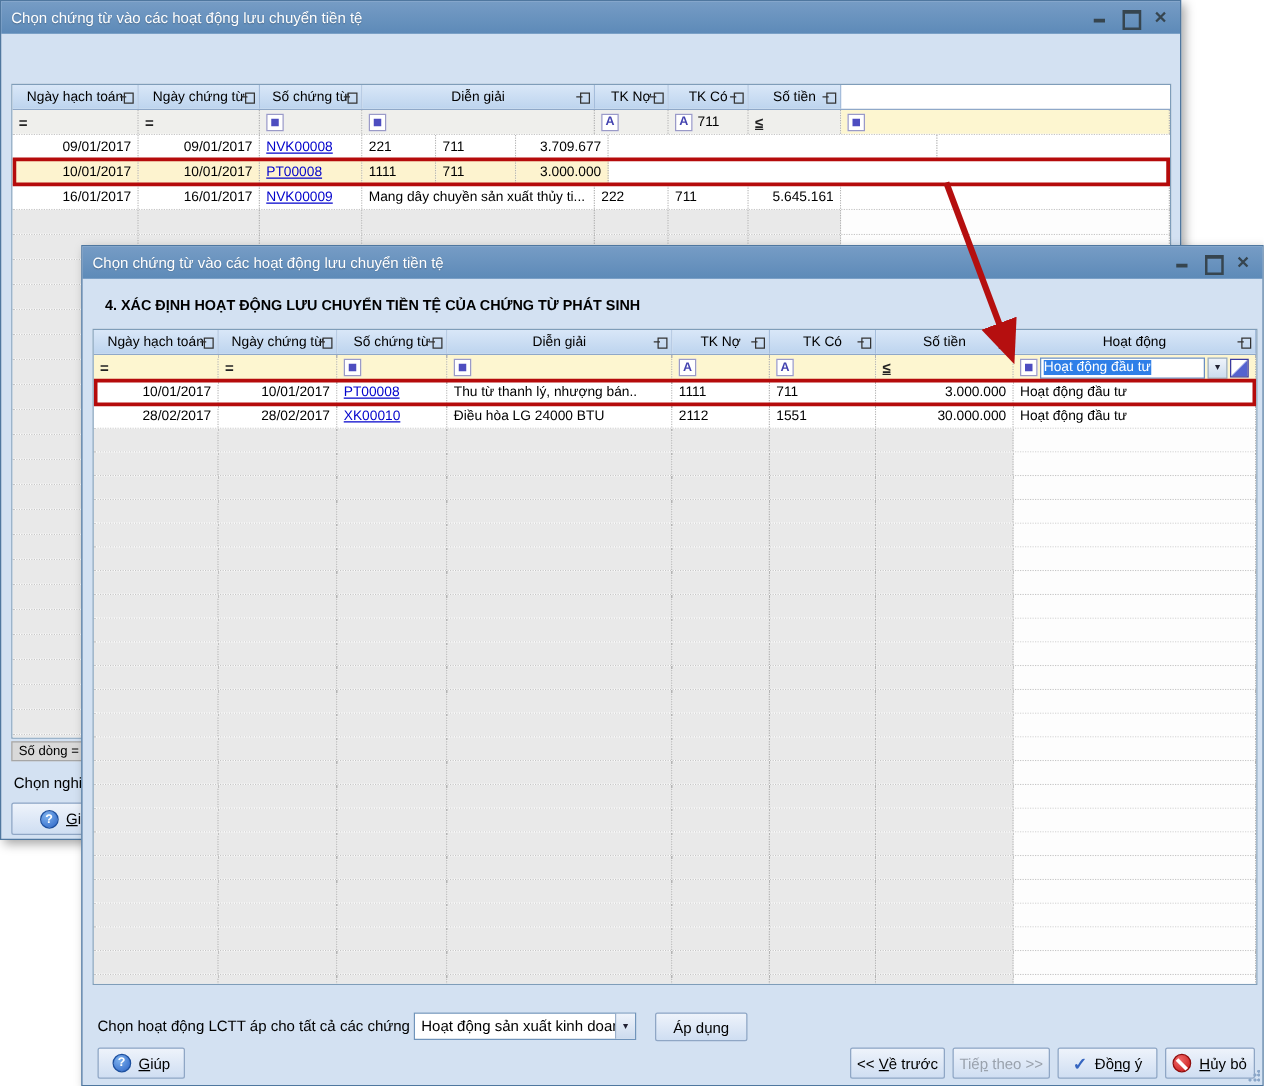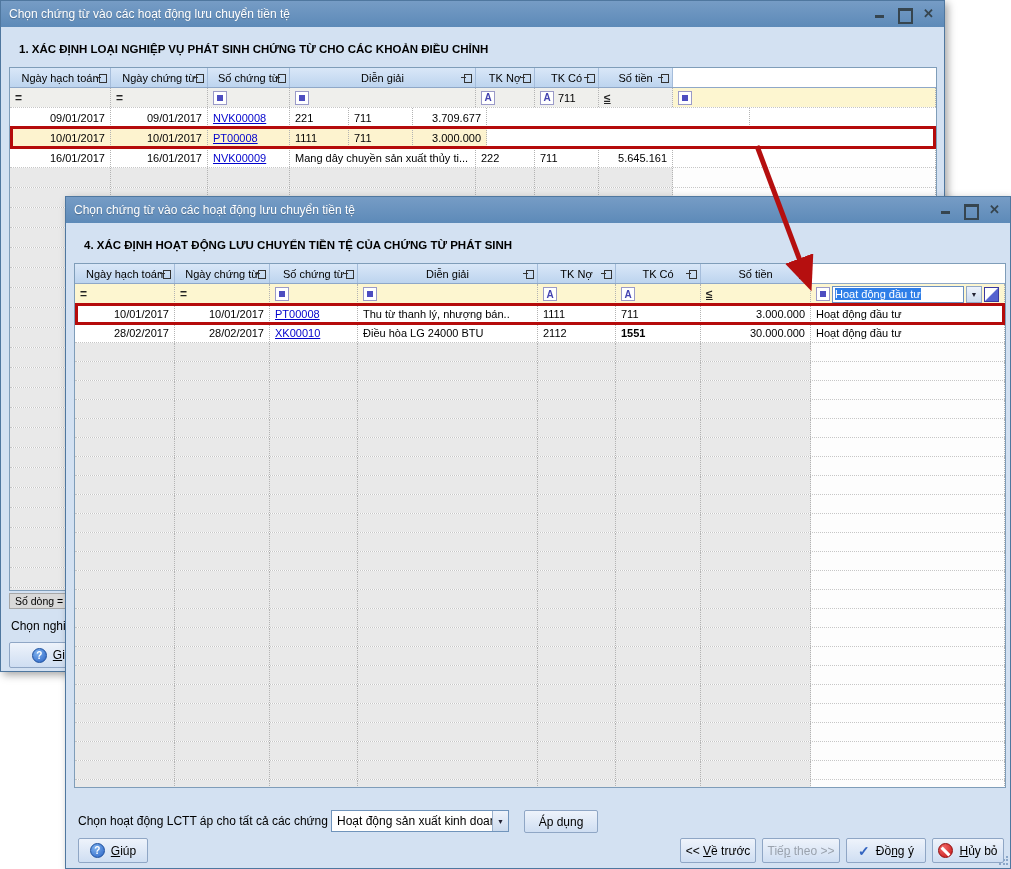--- a/index.html
+++ b/index.html
@@ -98,21 +98,20 @@
 
 <div class="stage">
 
   <div class="win" id="win1" style="left:0;top:0;width:945px;height:672px;">
     <div class="tb">
       <span class="t">Chọn chứng từ vào các hoạt động lưu chuyển tiền tệ</span>
       <span class="wb min"></span>
       <span class="wb max"></span>
       <span class="wb cls">✕</span>
     </div>
-    <div class="sect">1. XÁC ĐỊNH LOẠI NGHIỆP VỤ PHÁT SINH CHỨNG TỪ CHO CÁC KHOẢN ĐIỀU CHỈNH</div>
     <div class="tbl" id="tbl1" style="left:8px;top:66px;width:928px;height:524px;">
         <div class="trow hrow" style="height: 20px;">
           <div class="tcell" style="width: 101px;">
             <span>Ngày hạch toán</span>
             <span class="pin"></span>
           </div>
           <div class="tcell" style="width: 97px;">
             <span>Ngày chứng từ</span>
             <span class="pin"></span>
           </div>
@@ -467,20 +466,24 @@
             <span class="pin"></span>
           </div>
           <div class="tcell" style="width: 85px;">
             <span>TK Có</span>
             <span class="pin"></span>
           </div>
           <div class="tcell" style="width: 110px;">
             <span>Số tiền</span>
             <span class="pin"></span>
           </div>
+          <div class="tcell" style="width: 194px;">
+            <span>Hoạt động</span>
+            <span class="pin"></span>
+          </div>
         </div>
         <div class="trow frow" style="height: 21px;">
           <div class="tcell cream" style="width: 100px;">
             <span class="eq">=</span>
           </div>
           <div class="tcell cream" style="width: 95px;">
             <span class="eq">=</span>
           </div>
           <div class="tcell cream" style="width: 88px;">
             <span class="fsq">
@@ -528,21 +531,21 @@
           <div class="redbox"></div>
         </div>
         <div class="trow drow" style="height: 19px;">
           <div class="tcell r" style="width: 100px;">28/02/2017</div>
           <div class="tcell r" style="width: 95px;">28/02/2017</div>
           <div class="tcell" style="width: 88px;">
             <span class="link">XK00010</span>
           </div>
           <div class="tcell" style="width: 180px;">Điều hòa LG 24000 BTU</div>
           <div class="tcell" style="width: 78px;">2112</div>
-          <div class="tcell" style="width: 85px; font-weight: bold;">1551</div>
+          <div class="tcell" style="width: 85px;">1551</div>
           <div class="tcell r" style="width: 110px;">30.000.000</div>
           <div class="tcell" style="width: 194px;">Hoạt động đầu tư</div>
         </div>
         <div class="trow erow" style="height: 19px;">
           <div class="tcell" style="width: 100px;"></div>
           <div class="tcell" style="width: 95px;"></div>
           <div class="tcell" style="width: 88px;"></div>
           <div class="tcell" style="width: 180px;"></div>
           <div class="tcell" style="width: 78px;"></div>
           <div class="tcell" style="width: 85px;"></div>

